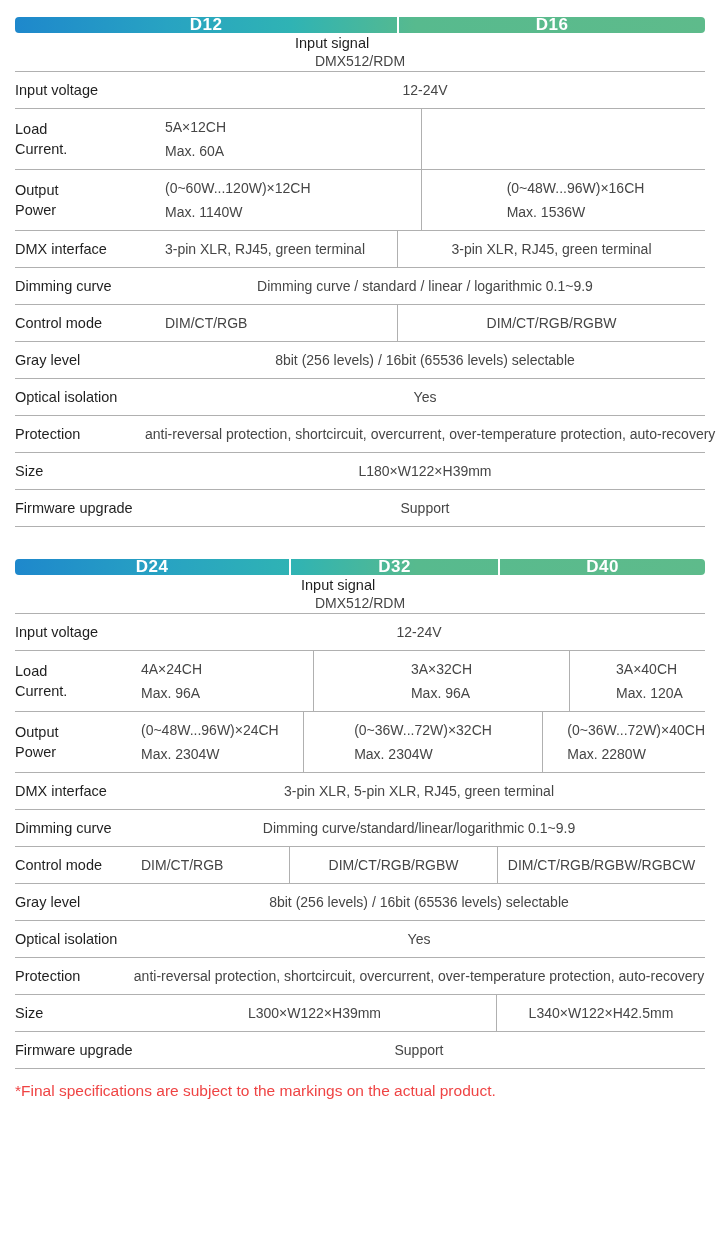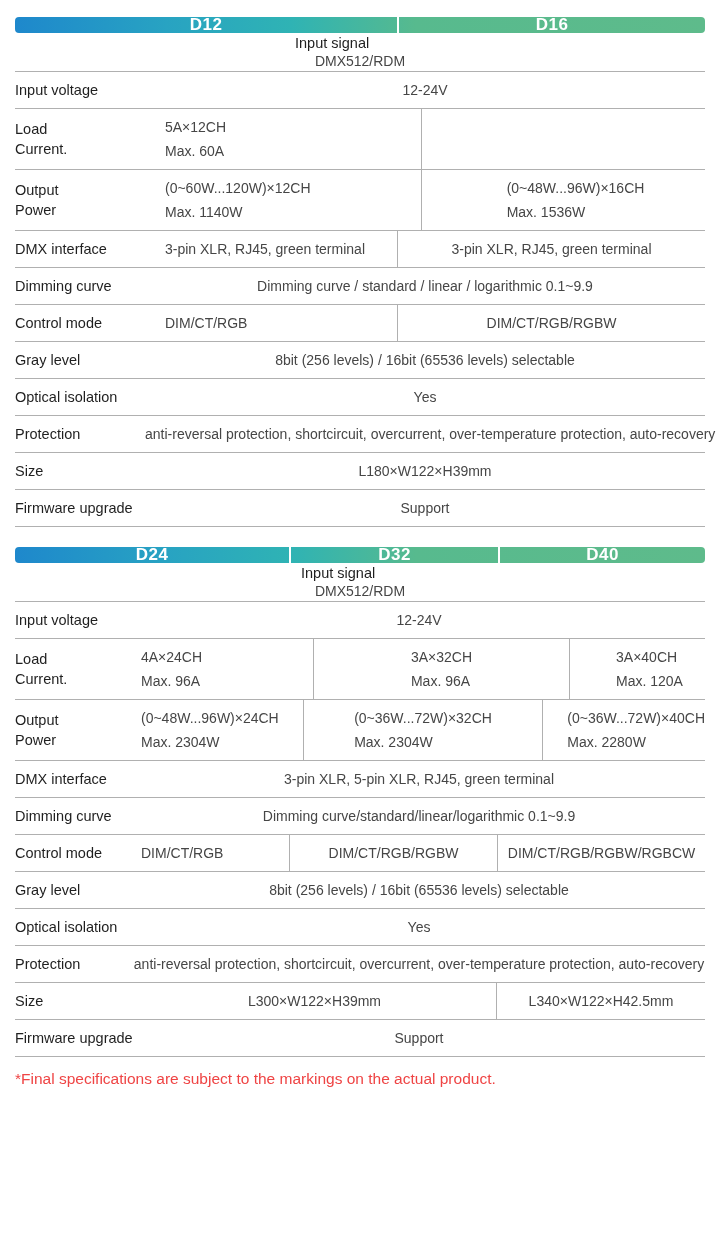--- a/index.html
+++ b/index.html
@@ -5,21 +5,21 @@
   html,body { margin:0; padding:0; background:#ffffff; }
   .page {
     position:relative;
     width:720px; height:1233px;
     background:#ffffff;
     font-family:"Liberation Sans", sans-serif;
     overflow:hidden;
   }
   .spec-table { margin:0 15px; }
   .t1 { padding-top:17px; }
-  .t2 { margin-top:20px; }
+  .t2 { margin-top:32px; }
 
   
   .thead {
     height:16px; display:flex;
     background:linear-gradient(90deg,#1e88cc 0%, #28a3c2 22%, #2fb3b4 40%, #57ba8e 58%, #5ebb8b 100%);
     border-radius:4px;
   }
   .th {
     color:#ffffff; font-size:17px; font-weight:700; letter-spacing:0.5px;
     display:flex; align-items:center; justify-content:center;

